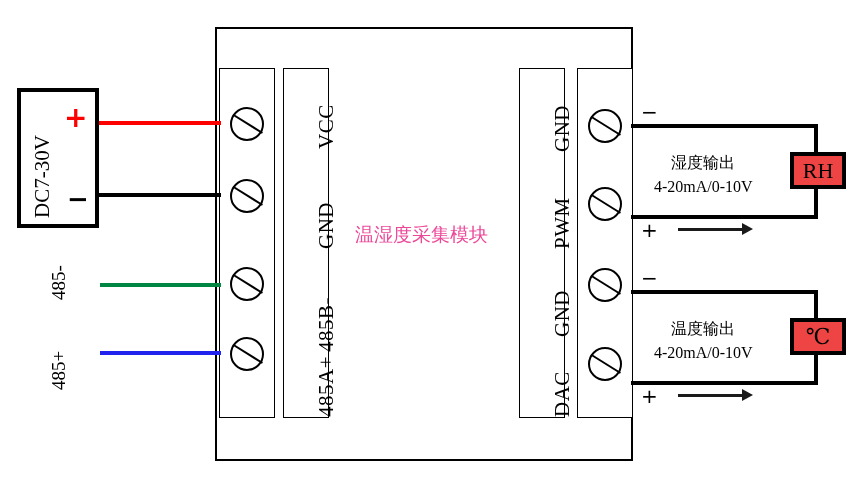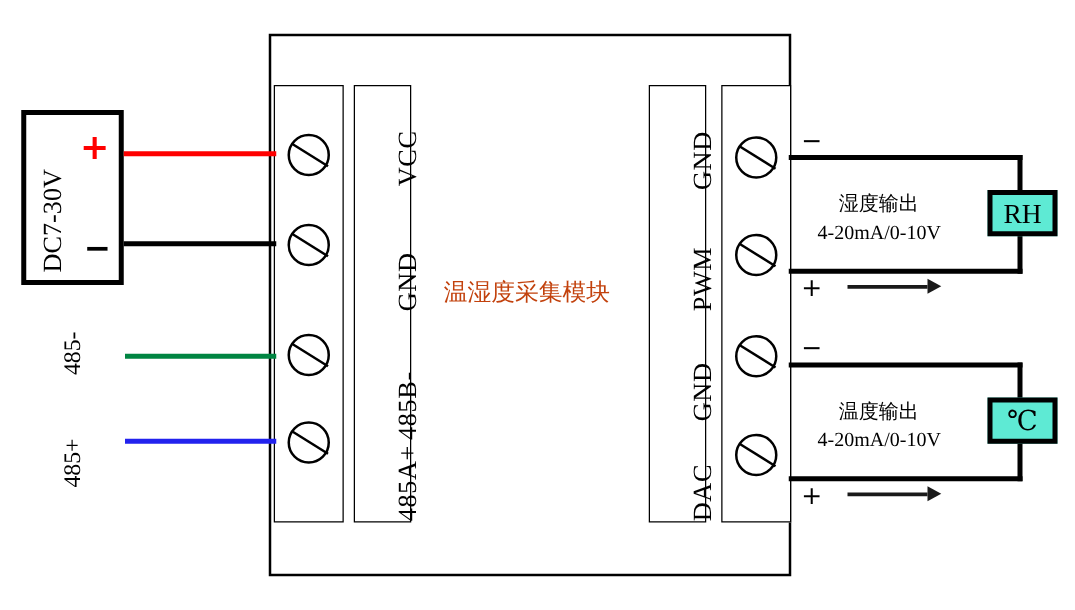--- a/index.html
+++ b/index.html
@@ -24,21 +24,21 @@
     position: absolute;
     box-sizing: border-box;
     background: #ffffff;
   }
   .wire {
     position: absolute;
   }
   .lbl {
     position: absolute;
     white-space: nowrap;
-    color: #c2410c;
+    color: #ec4899;
     line-height: 1;
   }
 
   
   #module-frame {
     left: 215px;
     top: 27px;
     width: 418px;
     height: 434px;
     border: 2px solid #000;
@@ -126,21 +126,21 @@
     font-weight: bold;
     color: #000000;
     font-family: "DejaVu Sans", "Liberation Sans", sans-serif;
   }
 
   
   .load-box {
     position: absolute;
     box-sizing: border-box;
     border: 4px solid #000;
-    background: #5eead4;
+    background: #ef4444;
     display: flex;
     align-items: center;
     justify-content: center;
     font-size: 22px;
   }
   #rh-box { left: 790px; top: 152px; width: 56px; height: 37px; }
   #c-box  { left: 790px; top: 318px; width: 56px; height: 37px; }
 
   .out-title {
     position: absolute;

